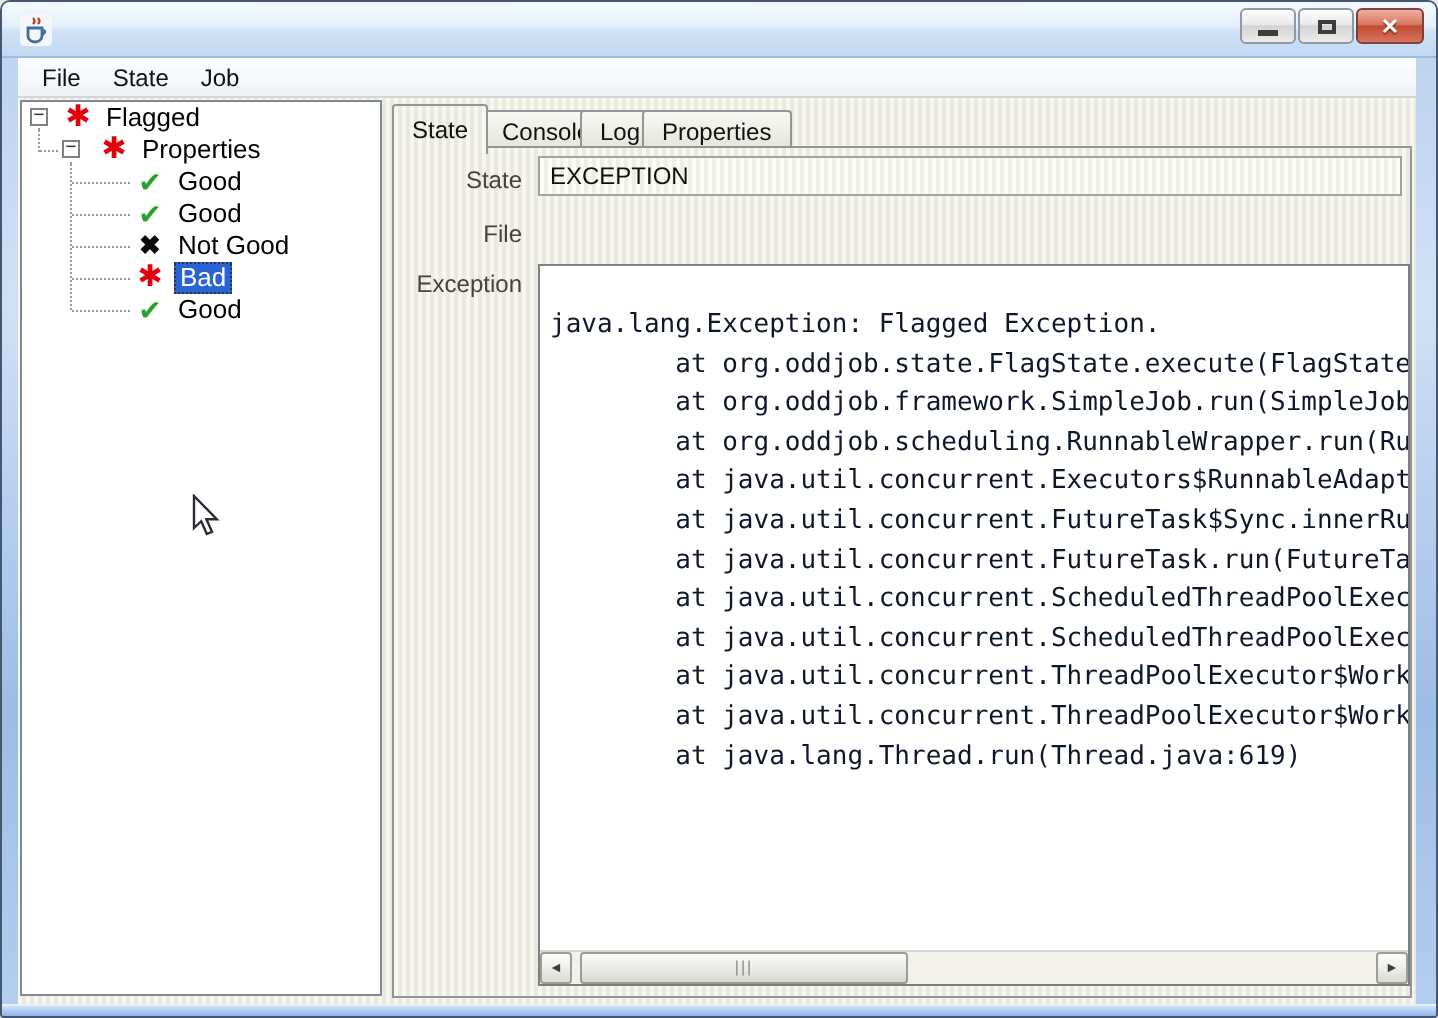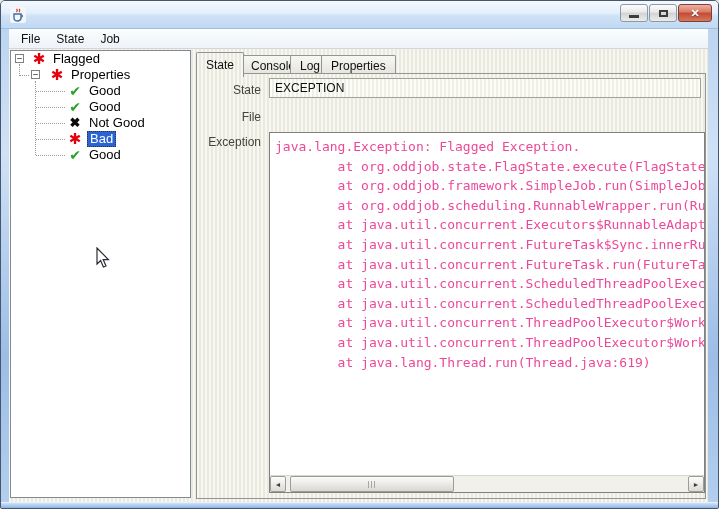--- a/index.html
+++ b/index.html
@@ -62,22 +62,22 @@
   .contentpane{position:absolute;left:187px;top:24px;width:510px;height:426px;
     border:1px solid #8f9698;z-index:2;
     background:repeating-linear-gradient(90deg,#f7f7f0 0px,#f7f7f0 2px,#e9e9df 2px,#e9e9df 4px);}
   .flabel{position:absolute;left:4px;width:60px;text-align:right;font-size:12px;color:#44443c;}
   .field{position:absolute;left:72px;width:432px;height:20px;border:1px solid #a2a29a;
     background:repeating-linear-gradient(90deg,#fdfdf8 0px,#fdfdf8 2px,#efefe6 2px,#efefe6 4px);
     font-size:12px;color:#111;line-height:18px;padding-left:5px;white-space:nowrap;overflow:hidden;}
   .excbox{position:absolute;left:72px;top:58px;width:436px;height:361px;border:1px solid #808080;
     background:#fff;}
   .exctext{position:absolute;left:0;top:0;right:0;bottom:17px;overflow:hidden;background:#fff;}
-  .exctext pre{margin:0;padding:4px 0 0 5px;font-family:"DejaVu Sans Mono",monospace;
-    font-size:13px;line-height:19.6px;color:#ec4899;white-space:pre;}
+  .exctext pre{margin:0;padding:20px 0 0 5px;font-family:"DejaVu Sans Mono",monospace;
+    font-size:13px;line-height:19.6px;color:#0f172a;white-space:pre;}
   
   .hscroll{position:absolute;left:0;right:0;bottom:0;height:17px;background:#f1f1ea;
     border-top:1px solid #d8d8d0;}
   .sbtn{position:absolute;top:0;width:16px;height:16px;border:1px solid #9d9d95;border-radius:2px;
     background:linear-gradient(180deg,#fdfdfd,#dcdcd4);font-size:7px;color:#3e3e3e;
     display:flex;align-items:center;justify-content:center;}
   .sthumb{position:absolute;left:20px;top:0;width:164px;height:16px;border:1px solid #9d9d95;
     border-radius:2px;background:linear-gradient(180deg,#fbfbfb,#d9d9d1);
     font-size:8px;color:#8a8a82;text-align:center;line-height:14px;letter-spacing:1px;}
   

